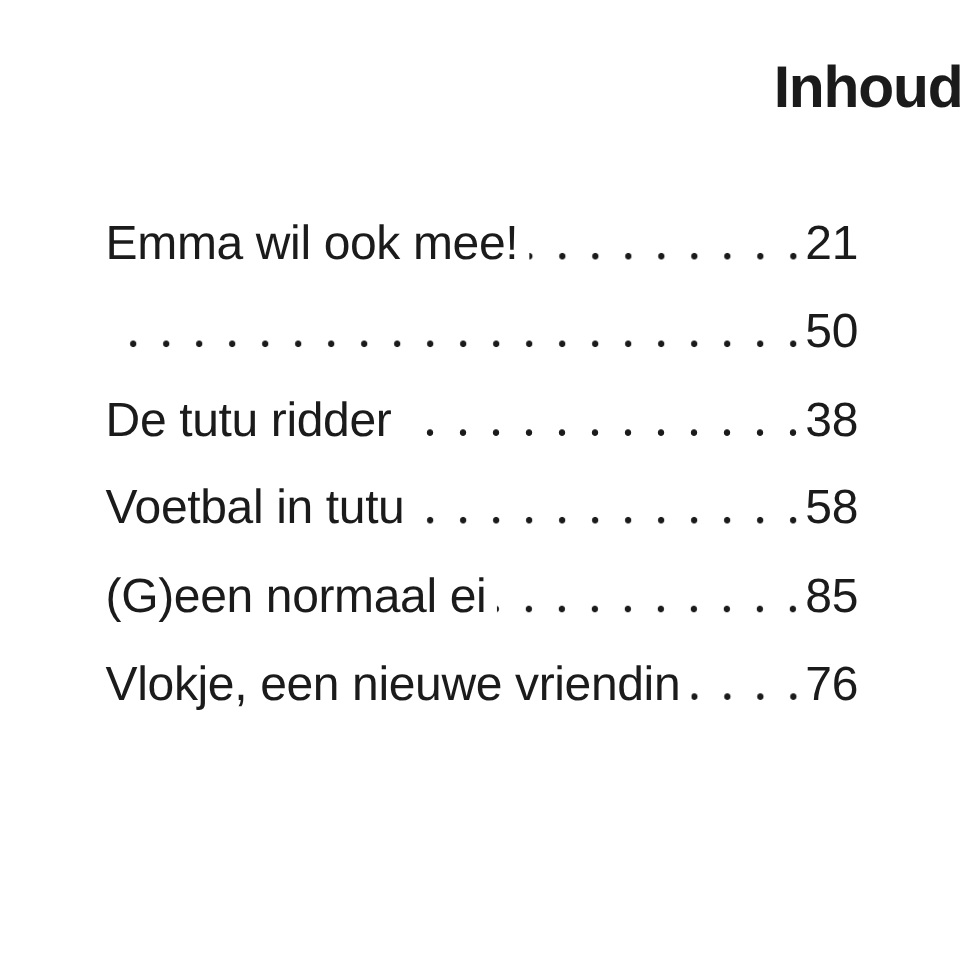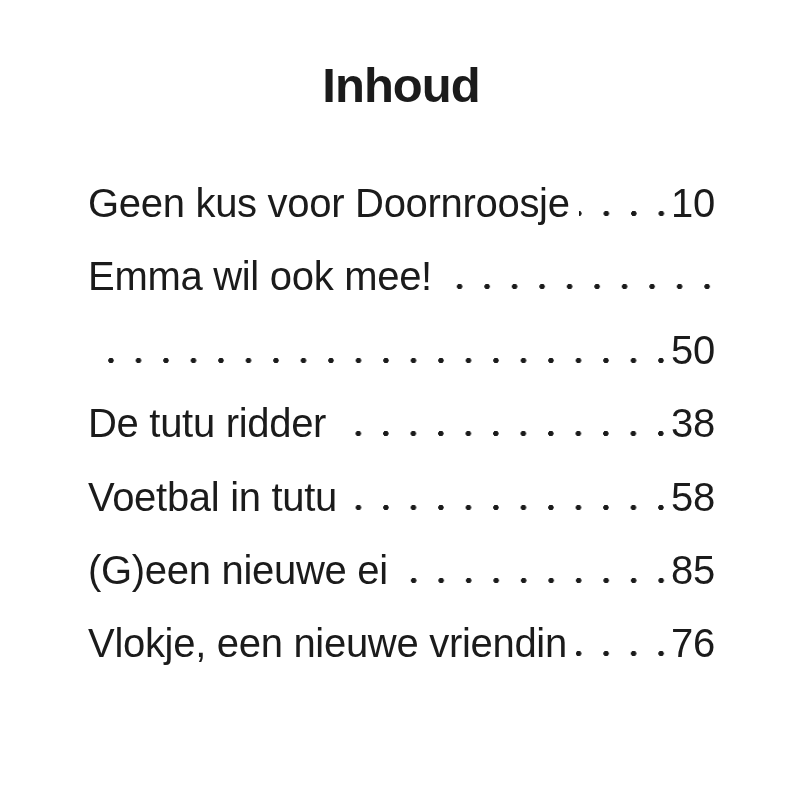--- a/index.html
+++ b/index.html
@@ -16,22 +16,22 @@
     overflow:hidden;
     position:relative;
   }
   .page{
     position:absolute;inset:0;
     background:#ffffff;
   }
   .toc-title{
     position:absolute;
     top:49px;left:0;right:0;
-    margin:12px;
-    text-align:center;
+    margin:0;
+    text-align:right;
     font-size:49px;
     font-weight:700;
     line-height:1;
     letter-spacing:-1px;
     color:var(--ink);
   }
   .toc{
     position:absolute;
     top:167px;
     left:88px;
@@ -74,29 +74,25 @@
 </style>
 </head>
 <body>
 
 <div class="page">
 
   <h1 class="toc-title">Inhoud</h1>
 
   <div class="toc">
 
-    <div class="toc-row">
-      <span class="chapter-title">Geen kus voor Doornroosje</span>
-      <span class="dot-leader"></span>
-      <span class="page-num">10</span>
-    </div>
 
     <div class="toc-row">
       <span class="chapter-title">Emma wil ook mee!</span>
       <span class="dot-leader"></span>
+      <span class="page-num">21</span>
     </div>
 
     <div class="toc-row">
       <span class="dot-leader"></span>
       <span class="page-num">50</span>
     </div>
 
     <div class="toc-row">
       <span class="chapter-title">De tutu ridder</span>
       <span class="dot-leader"></span>
@@ -104,21 +100,21 @@
     </div>
 
 
     <div class="toc-row">
       <span class="chapter-title">Voetbal in tutu</span>
       <span class="dot-leader"></span>
       <span class="page-num">58</span>
     </div>
 
     <div class="toc-row">
-      <span class="chapter-title">(G)een nieuwe ei</span>
+      <span class="chapter-title">(G)een normaal ei</span>
       <span class="dot-leader"></span>
       <span class="page-num">85</span>
     </div>
 
     <div class="toc-row">
       <span class="chapter-title">Vlokje, een nieuwe vriendin</span>
       <span class="dot-leader"></span>
       <span class="page-num">76</span>
     </div>
 

